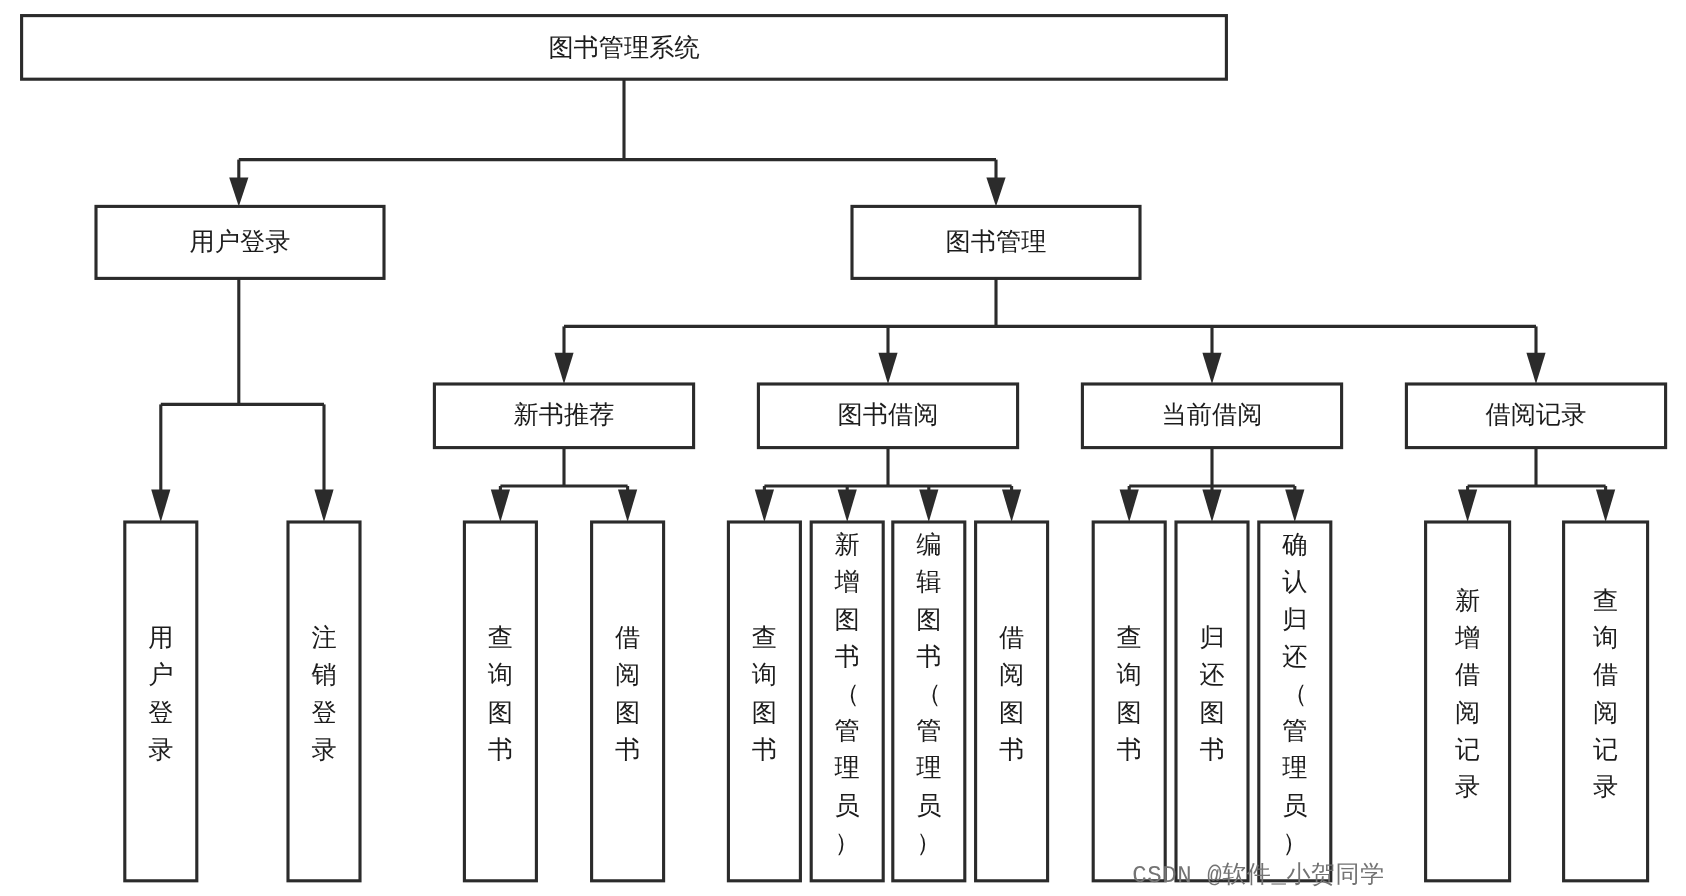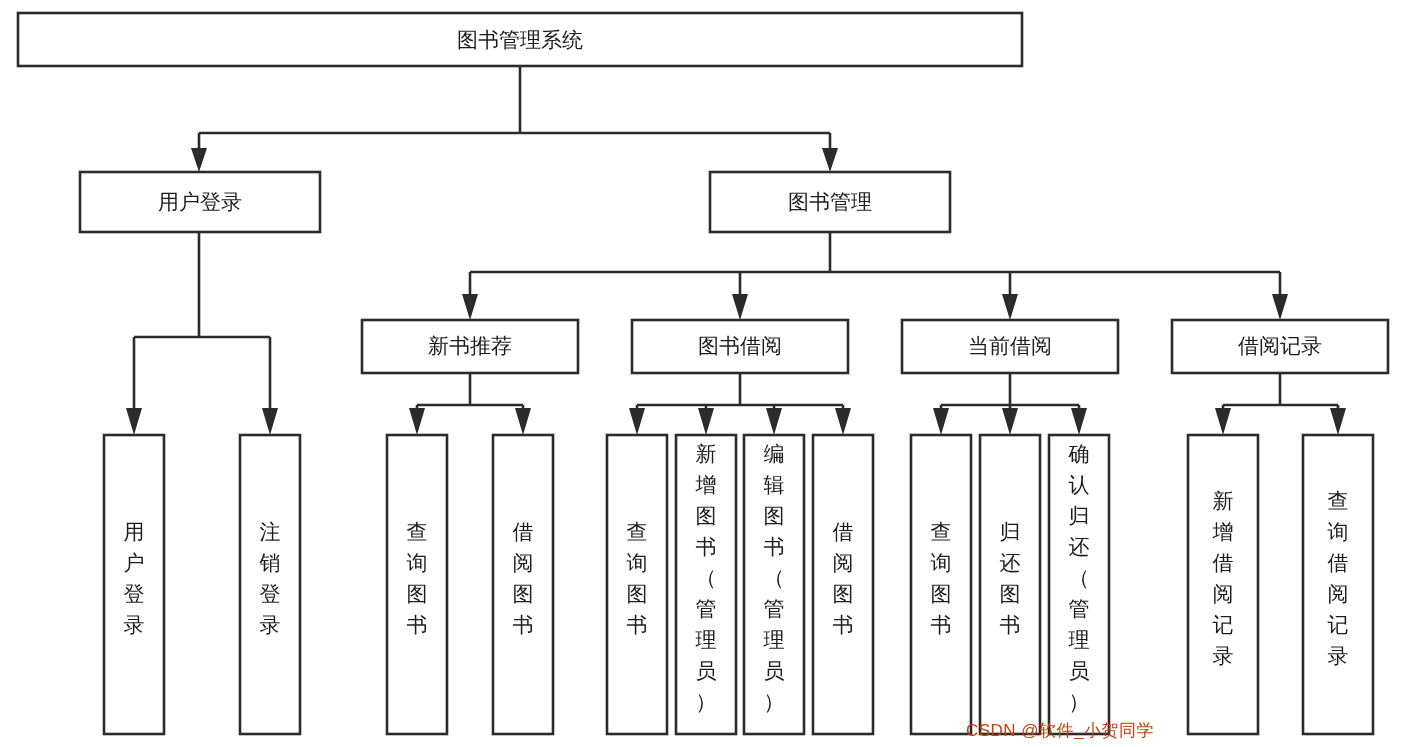--- a/index.html
+++ b/index.html
@@ -51,23 +51,23 @@
   .node-label-v {
     font-family: "Liberation Sans", "DejaVu Sans", sans-serif;
     font-size: 21px;
     fill: #1c1c1c;
     text-anchor: middle;
   }
   .watermark {
     position: absolute;
     right: 8px;
     bottom: 5px;
-    font-family: Liberation Sans, sans-serif;
-    font-size: 17px;
-    color: #c2410c;
+    font-family: Liberation Mono, monospace;
+    font-size: 20px;
+    color: #737373;
     letter-spacing: 0.5px;
     white-space: nowrap;
     user-select: none;
   }
 </style>
 </head>
 <body>
 
 <div id="diagram-root">
   <svg id="tree-svg" viewBox="0 0 1405 747" xmlns="http://www.w3.org/2000/svg">

